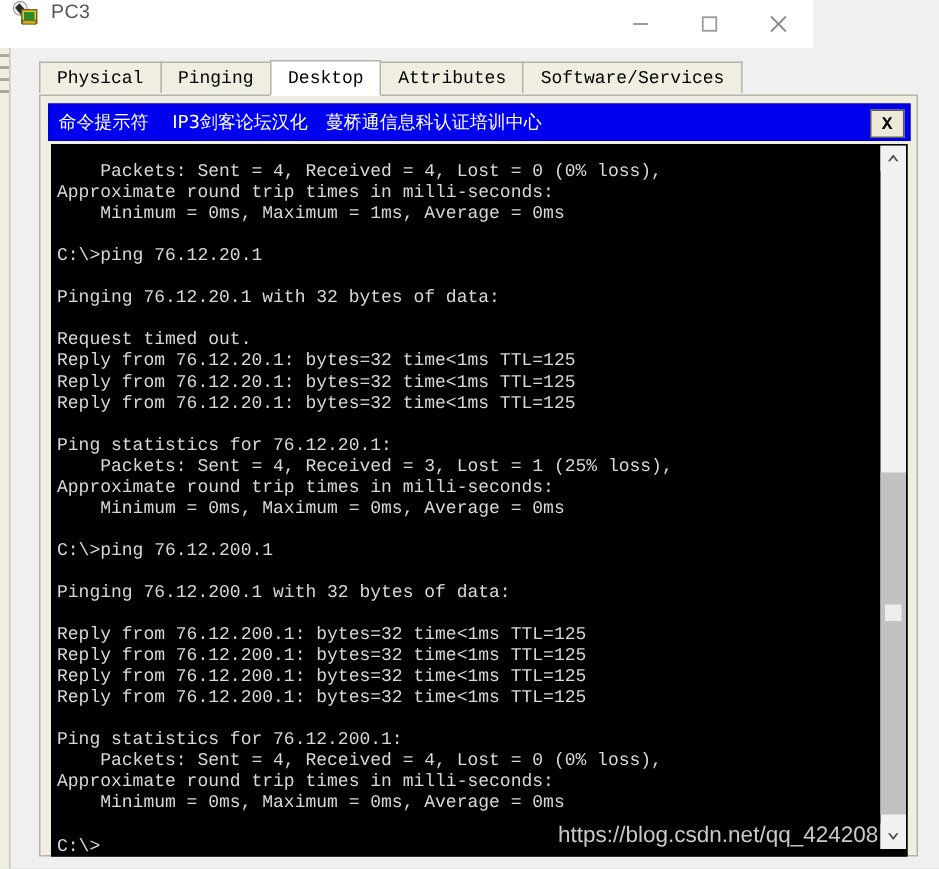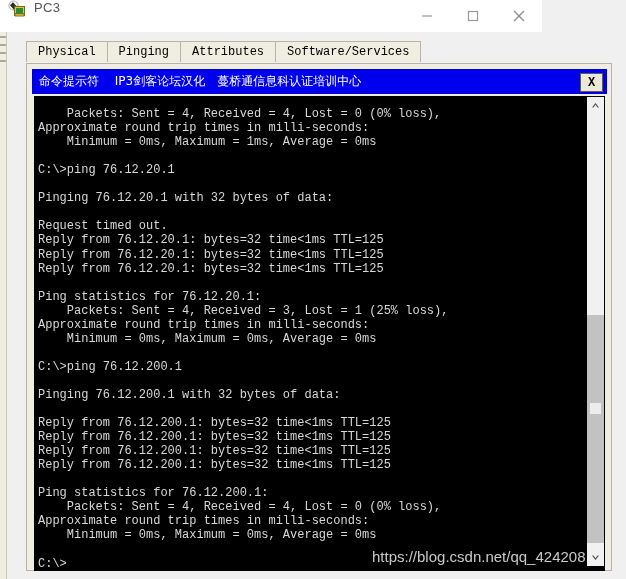--- a/index.html
+++ b/index.html
@@ -300,20 +300,23 @@
       <div class="nub" style="top:20px"></div>
       <div class="nub" style="top:28px"></div>
     </div>
 
     <div class="tabstrip">
       <div class="tab">
         <span>Physical</span>
       </div>
       <div class="tab">
         <span>Pinging</span>
+      </div>
+      <div class="tab active">
+        <span>Desktop</span>
       </div>
       <div class="tab">
         <span>Attributes</span>
       </div>
       <div class="tab">
         <span>Software/Services</span>
       </div>
     </div>
 
     <div class="tabpanel">

